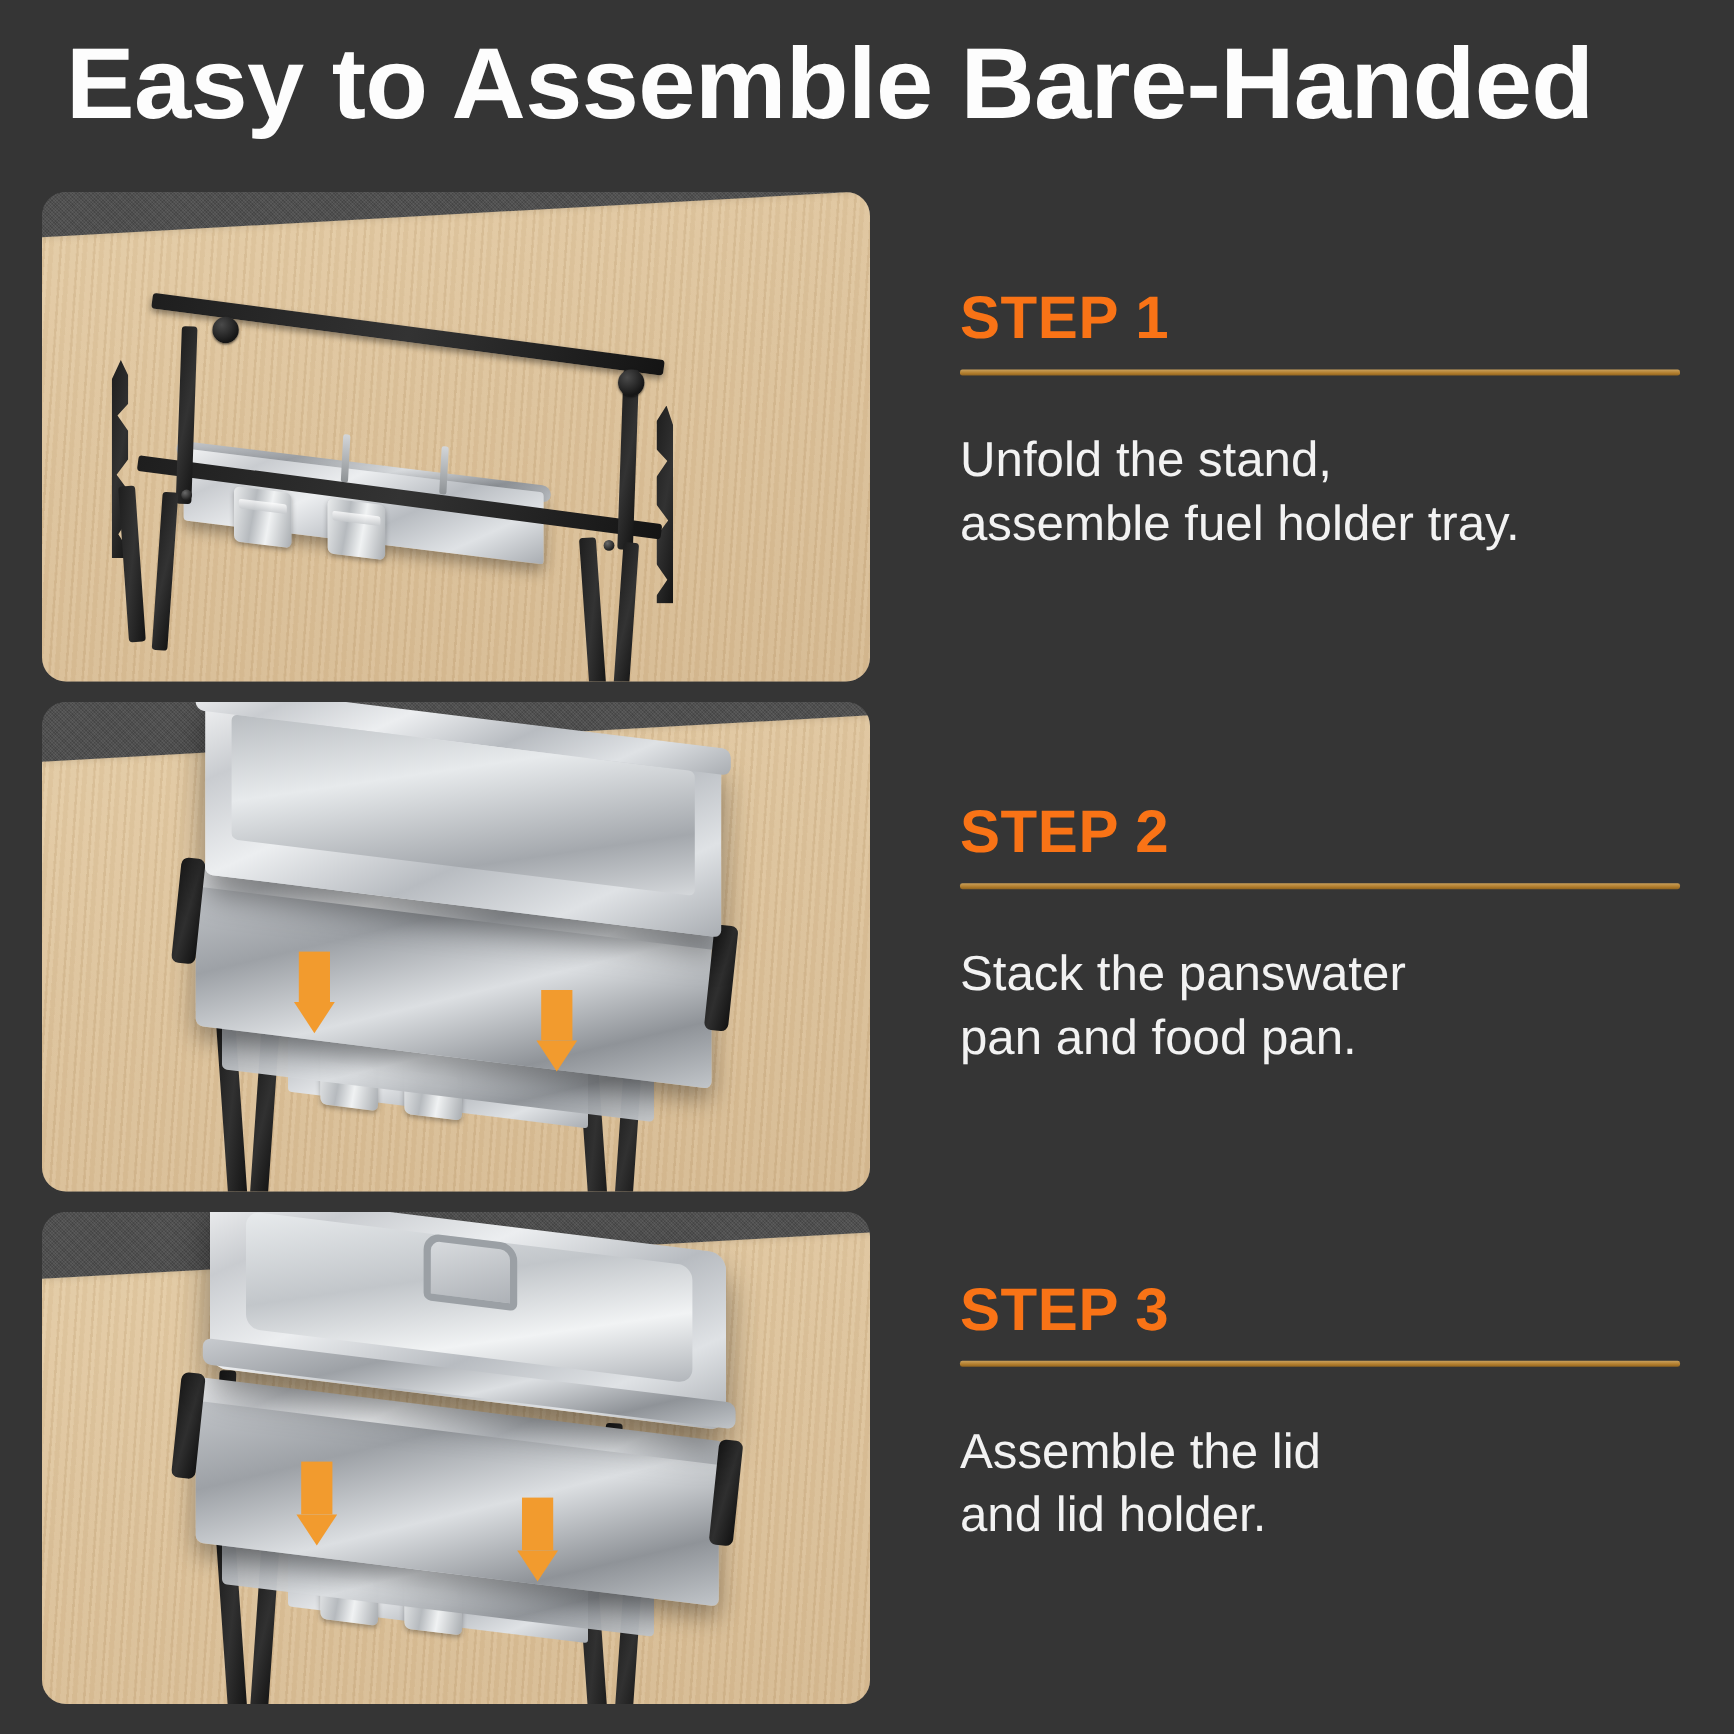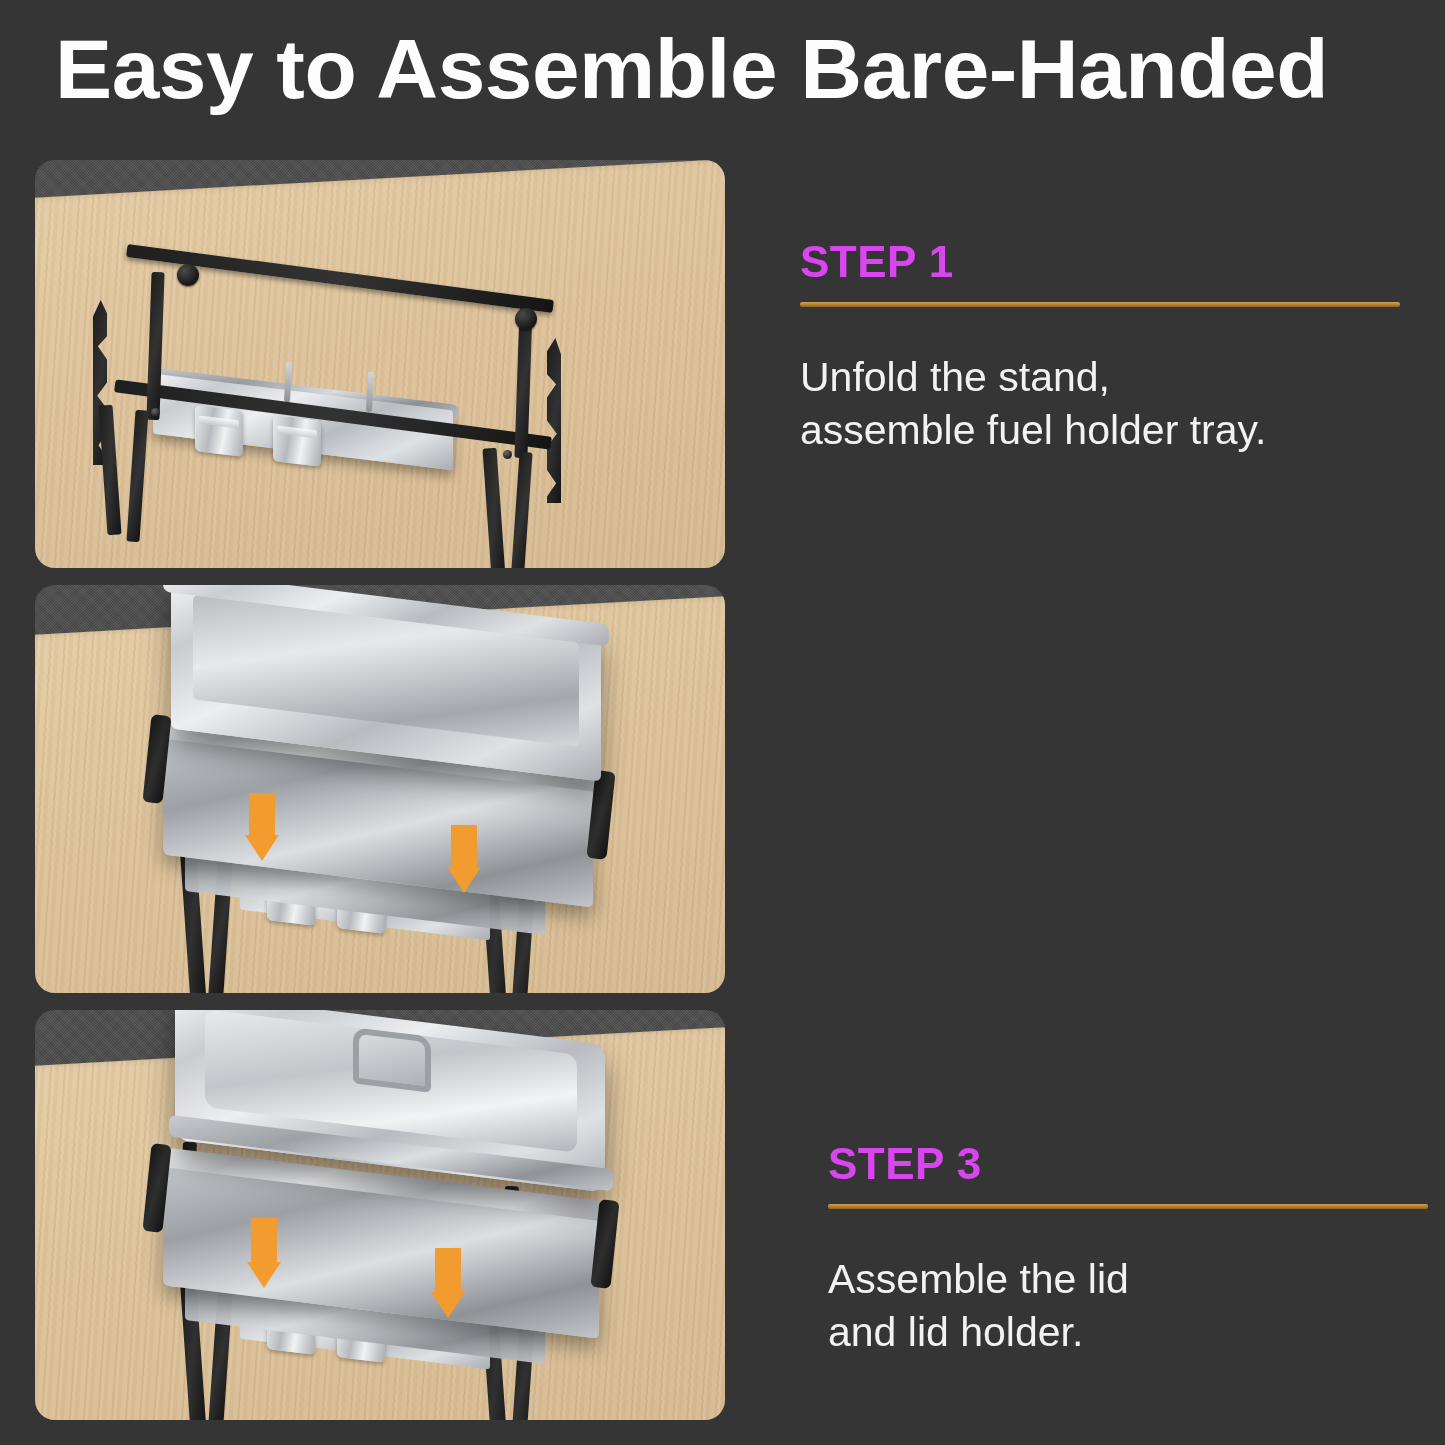--- a/index.html
+++ b/index.html
@@ -157,23 +157,23 @@
     width:0;height:0;margin:0 auto;
     border-left:17px solid transparent;
     border-right:17px solid transparent;
     border-top:26px solid #F29B2E;
   }
 
   
   .step{position:absolute;left:800px;width:600px;}
   #step-1{top:240px;}
   #step-2{top:668px;}
-  #step-3{top:1142px;margin-left:28px;}
+  #step-3{top:1066px;}
   .step-title{
-    color:#d946ef;font-size:44px;font-weight:bold;
+    color:#f97316;font-size:50px;font-weight:bold;
     letter-spacing:0.5px;line-height:1;margin:0;
   }
   .step-rule{
     margin-top:18px;width:600px;height:5px;border-radius:2px;
     background:linear-gradient(#caa05a,#b07c2c 60%,#8f6320);
   }
   .step-body{
     margin-top:44px;color:#f2f2f2;font-size:41px;line-height:1.30;
     font-weight:400;white-space:pre-line;
   }
@@ -299,20 +299,26 @@
     </div>
   </div>
 
   <div class="step" id="step-1">
     <div class="step-title">STEP 1</div>
     <div class="step-rule"></div>
     <div class="step-body">Unfold the stand,
 assemble fuel holder tray.</div>
   </div>
 
+  <div class="step" id="step-2">
+    <div class="step-title">STEP 2</div>
+    <div class="step-rule"></div>
+    <div class="step-body">Stack the panswater
+pan and food pan.</div>
+  </div>
 
   <div class="step" id="step-3">
     <div class="step-title">STEP 3</div>
     <div class="step-rule"></div>
     <div class="step-body">Assemble the lid
 and lid holder.</div>
   </div>
 
 </div>
 

